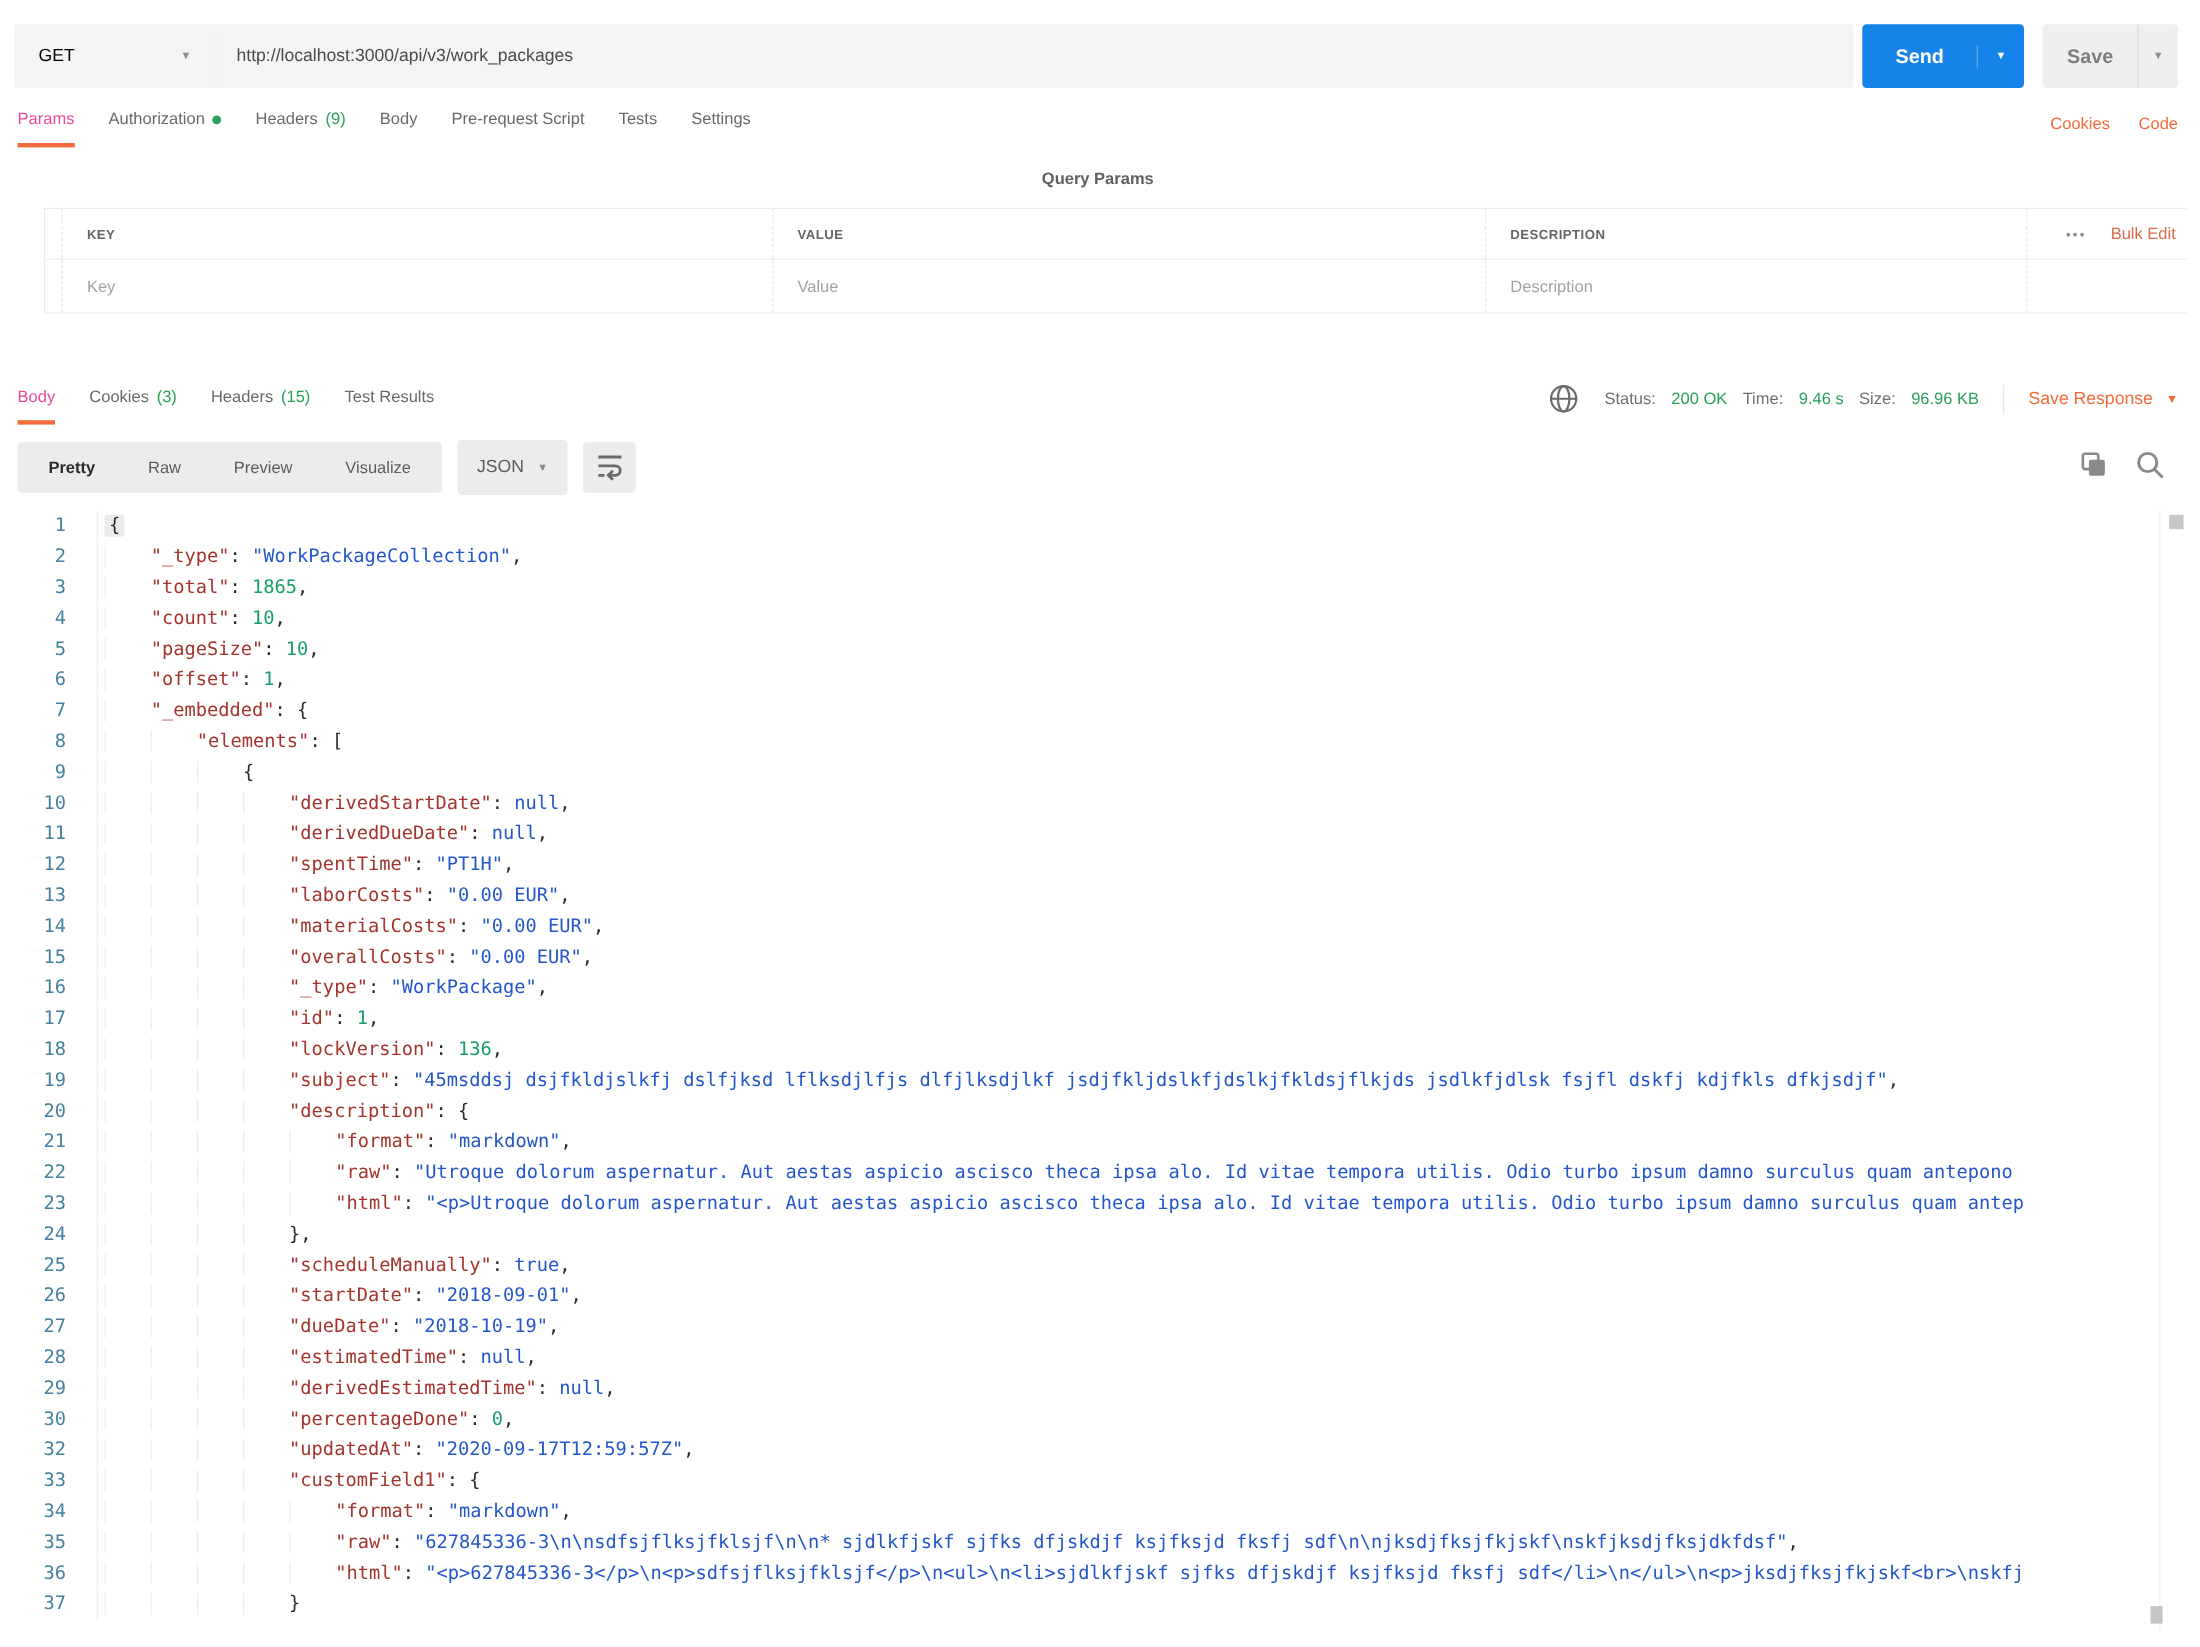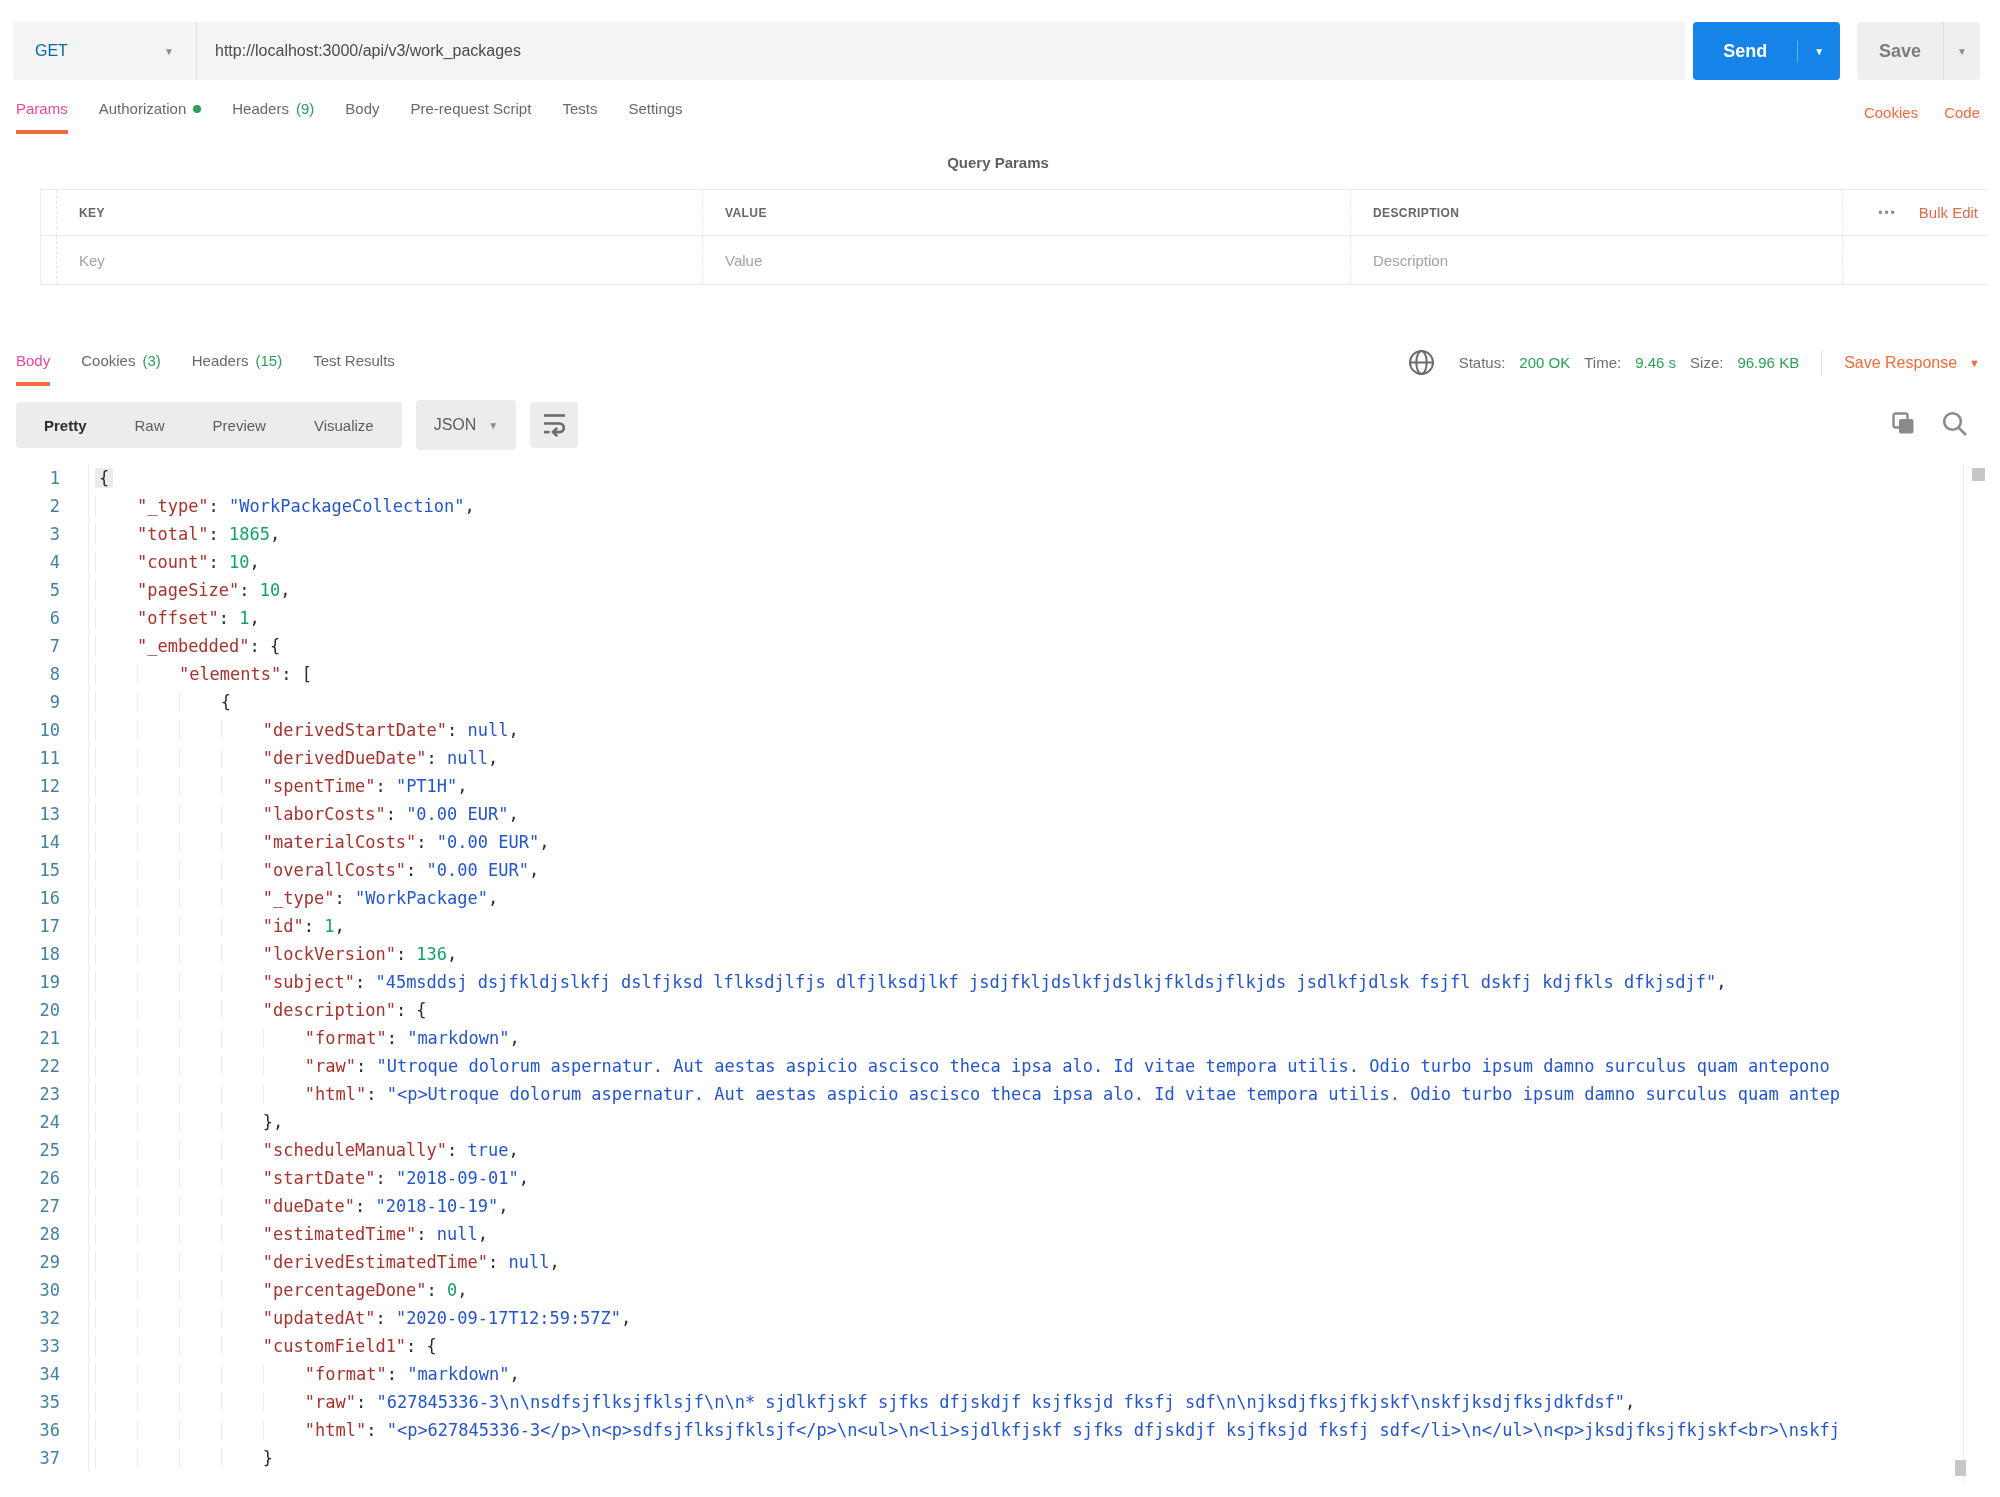--- a/index.html
+++ b/index.html
@@ -5,21 +5,21 @@
   * { margin:0; padding:0; box-sizing:border-box; }
   html,body { width:2000px; height:1497px; overflow:hidden; background:#fff;
               font-family:"Liberation Sans", sans-serif; }
   .app { position:relative; width:2000px; height:1497px; }
 
   
   .url-row { display:flex; align-items:stretch; height:58px; margin:22px 20px 0 13px; }
   .method-select { width:184px; background:#f4f4f4; border-right:1px solid #e2e2e2;
     display:flex; align-items:center; justify-content:space-between; padding:0 22px;
     border-radius:3px 0 0 3px; cursor:pointer; }
-  .method-select .m-label { font-size:16px; color:#0369a1; }
+  .method-select .m-label { font-size:16px; color:#000000; }
   .caret { font-size:10px; color:#8d8d8d; }
   .url-input { flex:1; background:#f4f4f4; border:none; outline:none; font-size:16px;
     color:#4a4a4a; padding:0 18px; border-radius:0 3px 3px 0; }
   .send-btn { display:flex; align-items:center; margin-left:8px; border:none;
     background:var(--send-blue,#1583e8); border-radius:4px; cursor:pointer; overflow:hidden; }
   .send-btn .send-main { display:flex; align-items:center; padding:0 30px; color:#fff;
     font-size:18px; font-weight:bold; border-right:1px solid rgba(255,255,255,.35); }
   .send-btn .send-caret { display:flex; align-items:center; padding:0 16px; color:#fff; }
   .send-btn .send-caret .caret { color:#fff; }
   .save-btn { display:flex; align-items:stretch; margin-left:17px; border:none;

